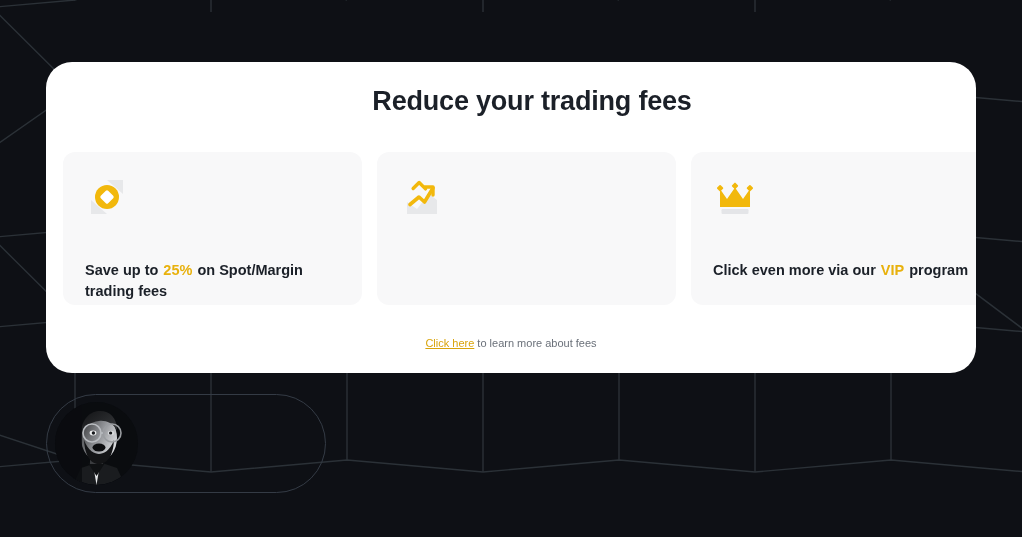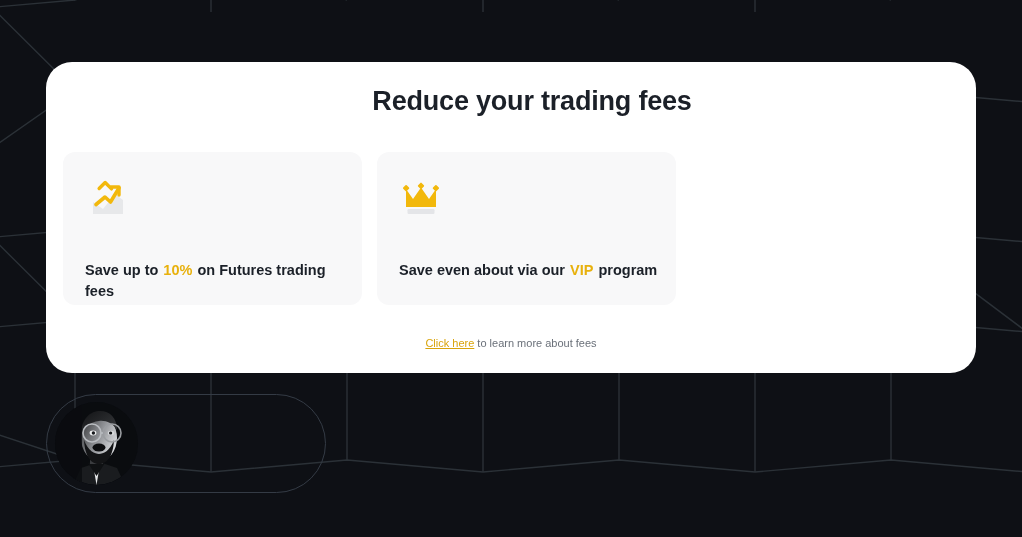--- a/index.html
+++ b/index.html
@@ -189,47 +189,57 @@
     </g>
   </svg>
 </div>
 
 <div id="panel">
 
   <div id="panel-title">Reduce your trading fees</div>
 
   <div id="cards">
 
+    <div class="card">
+      <div class="card-icon">
+        <svg width="44" height="42" viewBox="0 0 44 42" xmlns="http://www.w3.org/2000/svg">
+          <path d="M22 4 L38 4 L38 18 Z" fill="#e7e8ea"></path>
+          <path d="M22 38 L6 38 L6 24 Z" fill="#e7e8ea"></path>
+          <circle cx="22" cy="21" r="12" fill="#f2b80c"></circle>
+          <rect x="16.8" y="15.8" width="10.4" height="10.4" rx="1.6" transform="rotate(45 22 21)" fill="#ffffff"></rect>
+        </svg>
+      </div>
+      <div class="card-text">
+        <span>Save up to </span><span class="hl">25%</span><span> on Spot/Margin trading fees</span>
+      </div>
+    </div>
 
     <div class="card">
       <div class="card-icon">
         <svg width="44" height="42" viewBox="0 0 44 42" xmlns="http://www.w3.org/2000/svg">
           <path d="M8 38 L8 26 L18 33 L30 18 L38 24 L38 38 Z" fill="#e7e8ea"></path>
           <path d="M11 28.5 L20 21 L25.5 26 L34 12" stroke="#f2b80c" stroke-width="3.6" fill="none" stroke-linecap="round" stroke-linejoin="round"></path>
           <path d="M25 8.5 L16 8.5 L16 17" stroke="#f2b80c" stroke-width="3.4" fill="none" stroke-linecap="round" stroke-linejoin="round" transform="rotate(45 20.5 12.5)"></path>
           <path d="M34 19 L34 11 L26 11" stroke="#f2b80c" stroke-width="3.4" fill="none" stroke-linecap="round" stroke-linejoin="round"></path>
         </svg>
-      </div>
-      <div class="card-text">
-        <span>Save up to </span><span class="hl">10%</span><span> on Futures trading fees</span>
       </div>
     </div>
 
     <div class="card">
       <div class="card-icon">
         <svg width="44" height="42" viewBox="0 0 44 42" xmlns="http://www.w3.org/2000/svg">
           <path d="M7 13 L14 23 L22 11.5 L30 23 L37 13 L37 31 L7 31 Z" fill="#f2b80c"></path>
           <rect x="8.5" y="33" width="27" height="5" rx="1.2" fill="#e4e5e8"></rect>
           <rect x="4.6" y="9.6" width="5" height="5" rx="0.9" transform="rotate(45 7.1 12.1)" fill="#f2b80c"></rect>
           <rect x="19.5" y="7.3" width="5" height="5" rx="0.9" transform="rotate(45 22 9.8)" fill="#f2b80c"></rect>
           <rect x="34.4" y="9.6" width="5" height="5" rx="0.9" transform="rotate(45 36.9 12.1)" fill="#f2b80c"></rect>
         </svg>
       </div>
       <div class="card-text">
-        <span>Save even about via our </span><span class="hl">VIP</span><span> program</span>
+        <span>Click even more via our </span><span class="hl">VIP</span><span> program</span>
       </div>
     </div>
 
   </div>
 
   <div id="panel-footer">
     <span id="footer-link">Click here</span><span> to learn more about fees</span>
   </div>
 
 </div>

